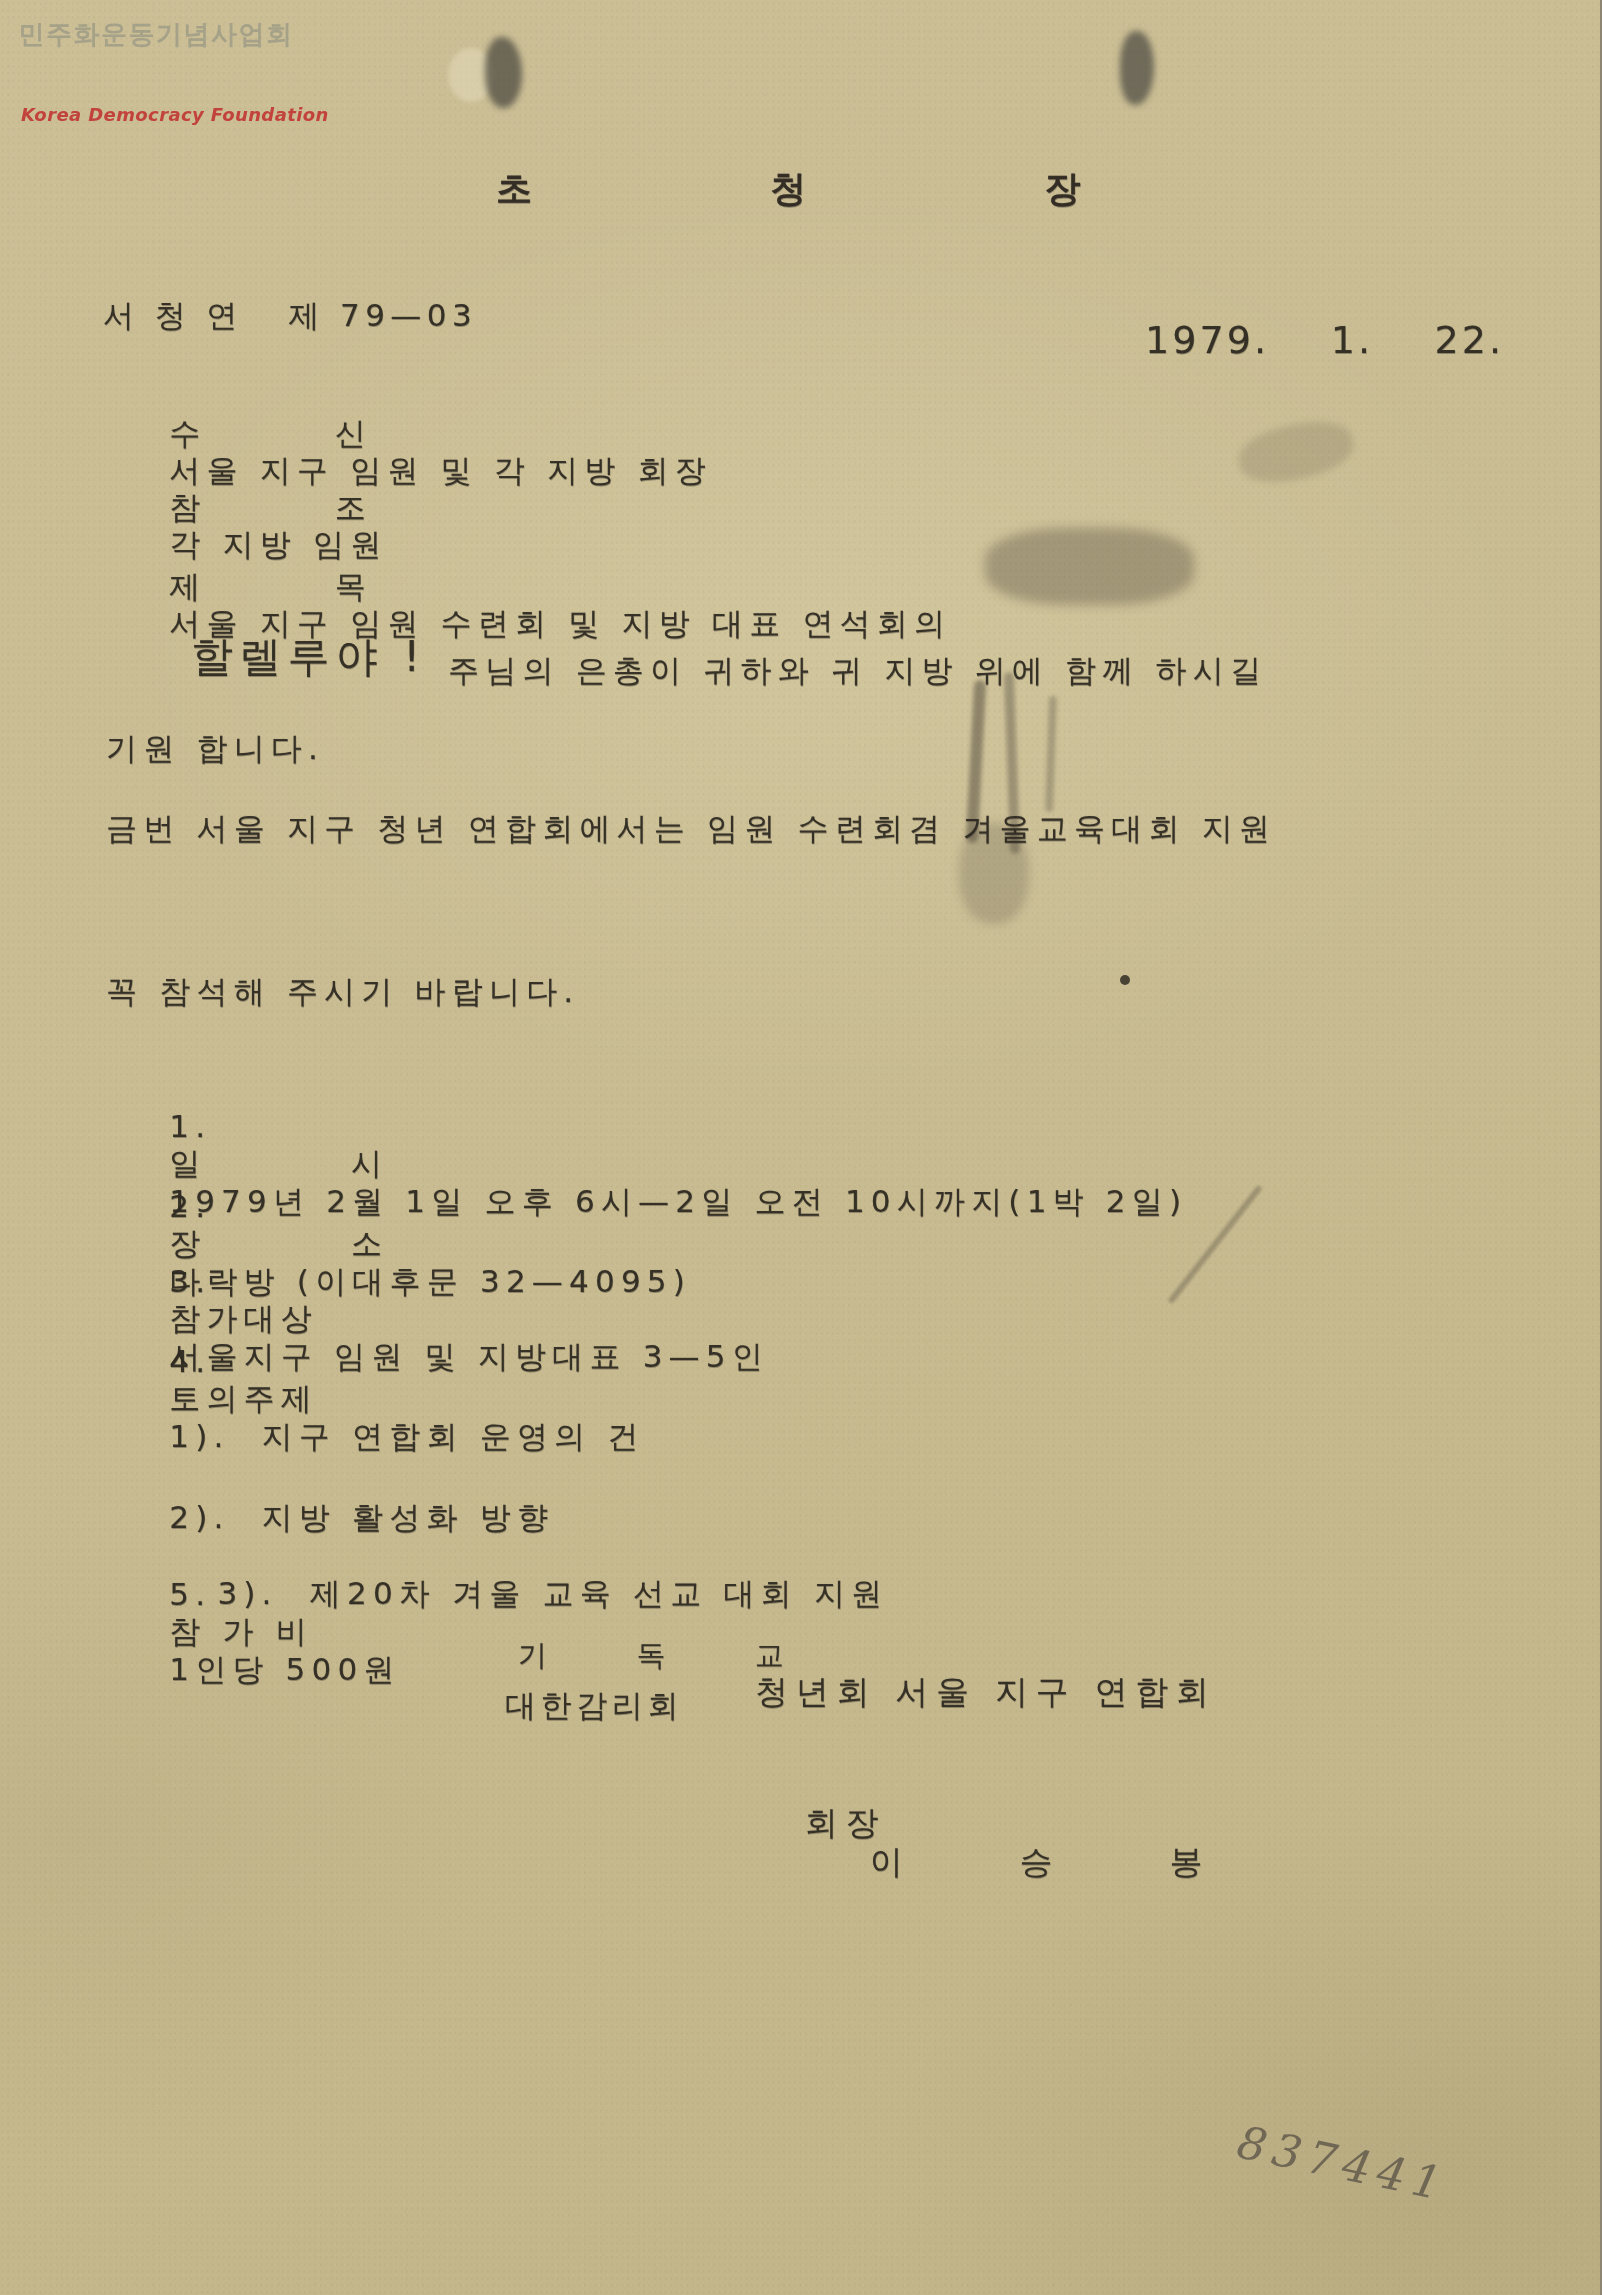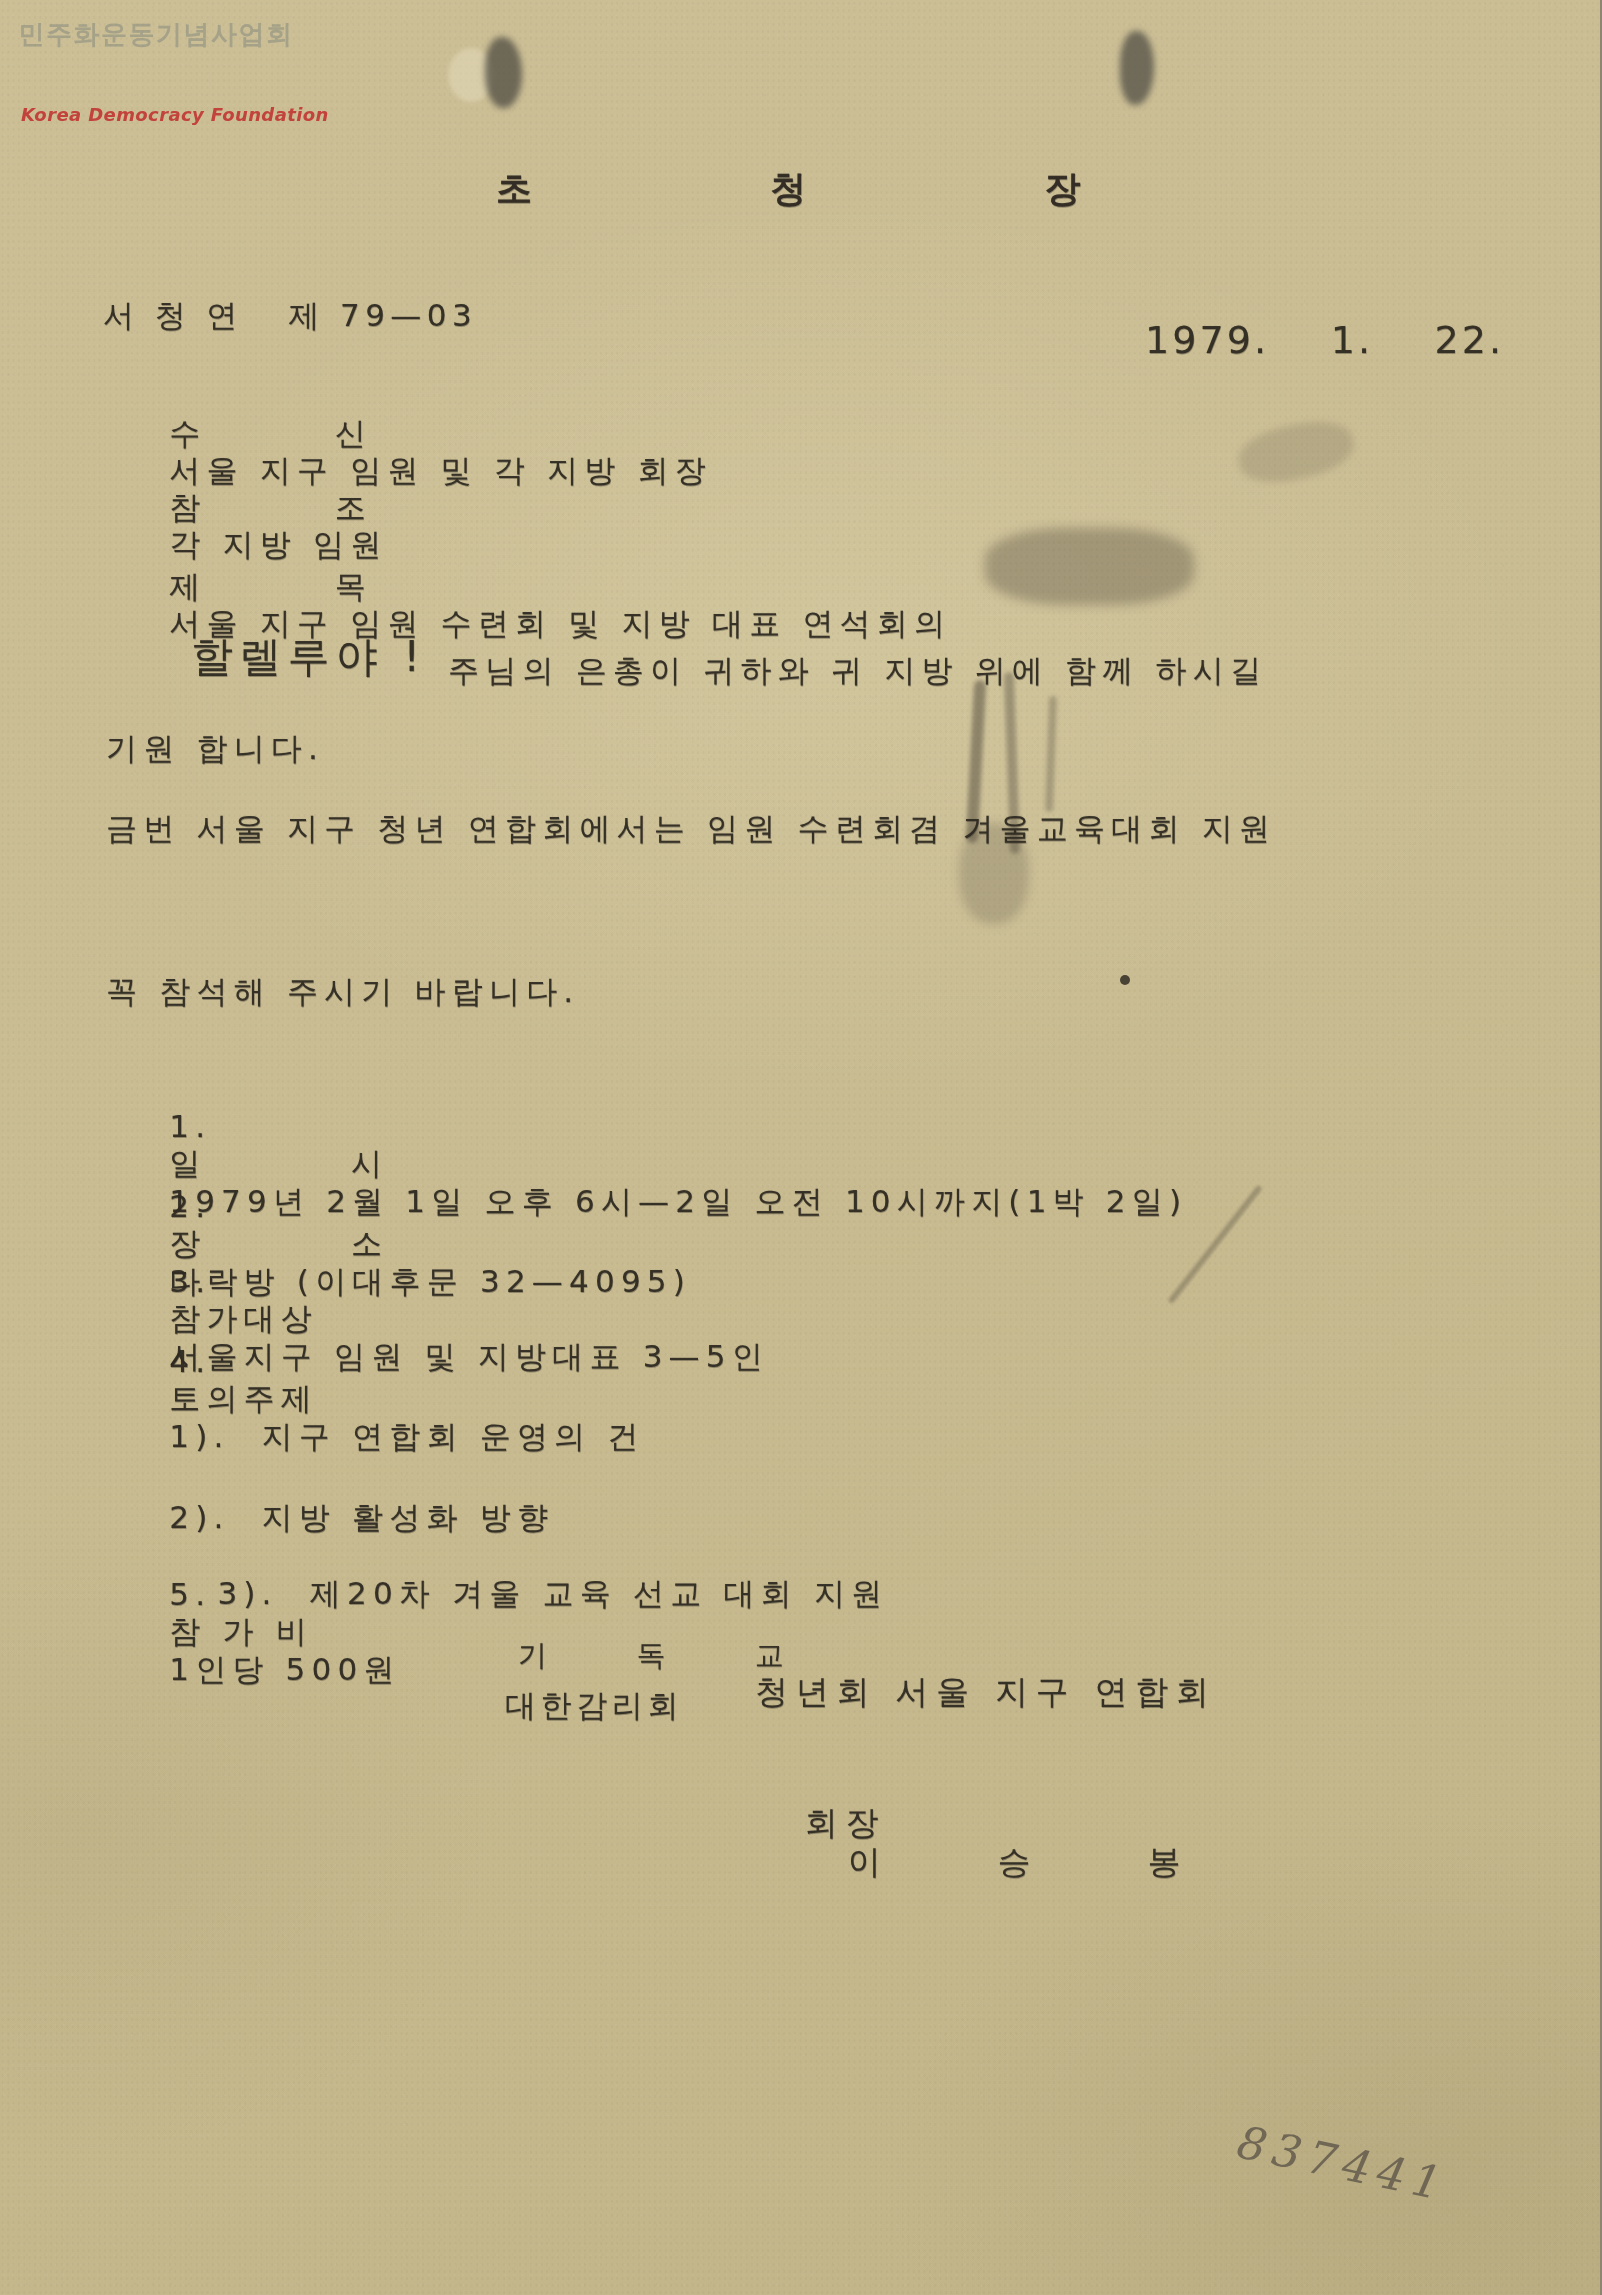--- a/index.html
+++ b/index.html
@@ -42,21 +42,21 @@
   .wm-en {
     position:absolute; left:21px; top:68px; white-space:pre;
     font-size:18px; font-weight:bold; font-style:italic; letter-spacing:0.4px;
     color:#c2423c;
     margin-top:36px;
   }
   .sig-top   { left:518px;  top:1641px; font-size:29px; letter-spacing:9.3px;font-family:Liberation Mono, monospace; }
   .sig-left  { left:505px;  top:1687px; font-size:31px; letter-spacing:4.6px; }
   .sig-right { left:755px;  top:1672px; font-size:33px; letter-spacing:7.7px; }
   .sig-pres  { left:732px;  top:1763px; font-size:33px; letter-spacing:7.7px; }
-  .pres-name { display:inline-block; margin-left:43px; }
+  .pres-name { display:inline-block; margin-left:65px; }
   .archive-no {
     position:absolute; left:1236px; top:2137px; white-space:pre;
     font-family:"DejaVu Serif","Liberation Serif",serif;
     font-style:italic; font-size:45px; letter-spacing:7px;
     color:rgba(95,88,74,0.82); transform:rotate(12deg);
   }
   .stain { position:absolute; pointer-events:none; }
   .blob-1 { left:485px;  top:37px;  width:37px; height:71px;  background:rgba(74,71,62,0.72); border-radius:45% 55% 50% 50%; filter:blur(3.1px); }
   .blob-1b{ left:448px;  top:48px;  width:46px; height:54px;  background:rgba(228,219,185,0.55); border-radius:50%; filter:blur(2.3px); }
   .blob-2 { left:1120px; top:31px;  width:34px; height:74px;  background:rgba(73,71,64,0.70); border-radius:48% 52% 55% 45%; filter:blur(3.1px); }

